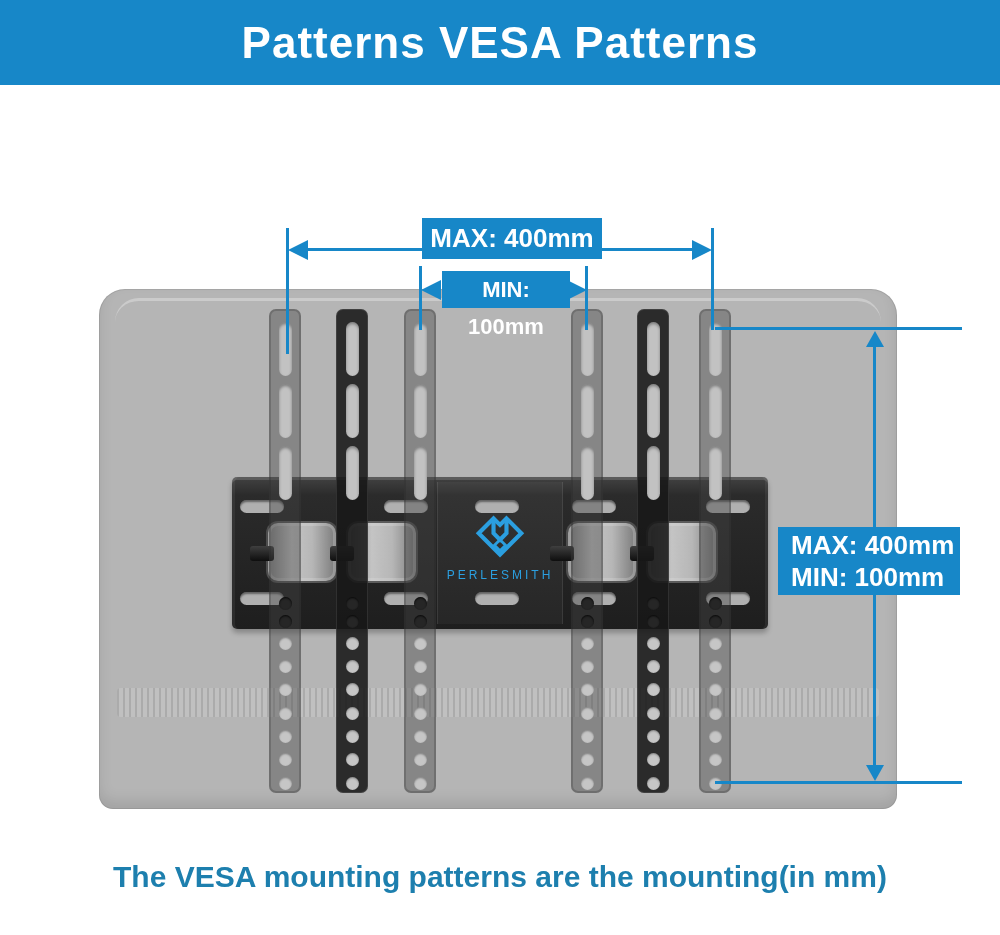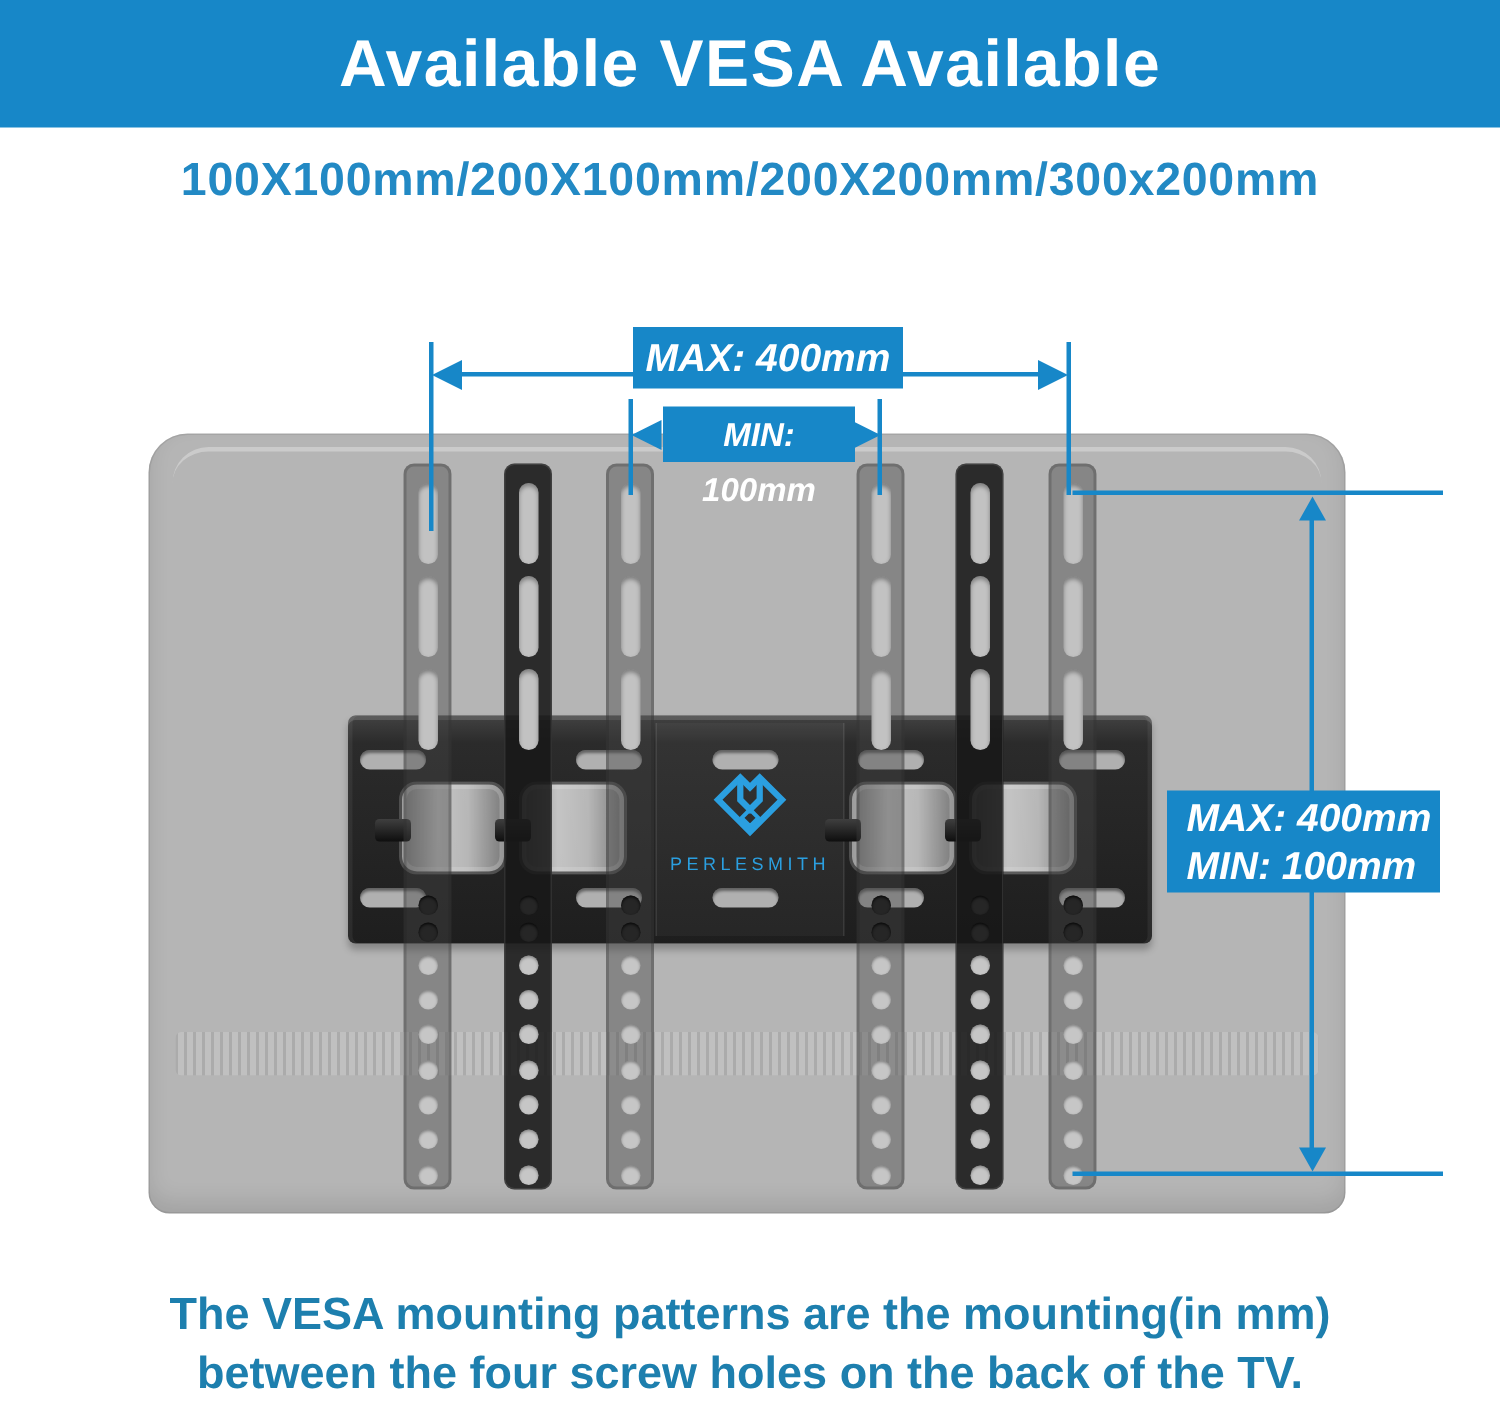--- a/index.html
+++ b/index.html
@@ -72,42 +72,41 @@
          box-shadow:inset 0 1px 2px rgba(0,0,0,.35);}
   .rhole.on-plate{background:#262626;box-shadow:inset 0 1px 2px rgba(0,0,0,.8);}
 
   
   .dim{position:absolute;background:var(--accent-blue);z-index:10;}
   .tri{position:absolute;width:0;height:0;z-index:10;}
   .tri.left{border-top:10px solid transparent;border-bottom:10px solid transparent;border-right:20px solid var(--accent-blue);}
   .tri.right{border-top:10px solid transparent;border-bottom:10px solid transparent;border-left:20px solid var(--accent-blue);}
   .tri.up{border-left:9px solid transparent;border-right:9px solid transparent;border-bottom:16px solid var(--accent-blue);}
   .tri.down{border-left:9px solid transparent;border-right:9px solid transparent;border-top:16px solid var(--accent-blue);}
-  .dim-label{position:absolute;background:var(--accent-blue);color:var(--label-text);font-weight:bold;z-index:11;font-style:italic;}
+  .dim-label{position:absolute;background:var(--accent-blue);color:var(--label-text);font-weight:bold;z-index:11;}
   .lbl-max-w{left:422px;top:218px;width:180px;height:41px;font-size:26px;line-height:41px;text-align:center;}
   .lbl-min-w{left:442px;top:271px;width:128px;height:37px;font-size:22px;line-height:37px;text-align:center;}
   .lbl-vert{left:778px;top:527px;width:182px;height:68px;font-size:26px;line-height:32px;
             padding:2px 0 0 13px;text-align:left;}
 
   
   .caption{position:absolute;left:0;top:857px;width:1000px;text-align:center;
            color:var(--caption-text-blue);font-size:30px;font-weight:600;}
   .caption div{line-height:39px;}
 </style>
 </head>
 <body>
 
 <div class="page">
 
   <div class="titlebar">
-    <div class="title">Available VESA Available</div>
+    <div class="title">Patterns VESA Patterns</div>
   </div>
 
   <div class="vesa-list">
-    <div class="vesa-line">100X100mm/200X100mm/200X200mm/300x200mm</div>
   </div>
 
   <div class="tv">
     <div class="tv-shine"></div>
     <div class="grille"></div>
   </div>
 
   <div class="plate">
     <div class="plate-center"></div>
     <div id="plate-slots">
@@ -247,16 +246,15 @@
 
   <div class="dim-label lbl-max-w">MAX: 400mm</div>
   <div class="dim-label lbl-min-w">MIN: 100mm</div>
   <div class="dim-label lbl-vert">
     <div>MAX: 400mm</div>
     <div>MIN: 100mm</div>
   </div>
 
   <div class="caption">
     <div>The VESA mounting patterns are the mounting(in mm)</div>
-    <div>between the four screw holes on the back of the TV.</div>
   </div>
 
 </div>
 
 </body></html>

